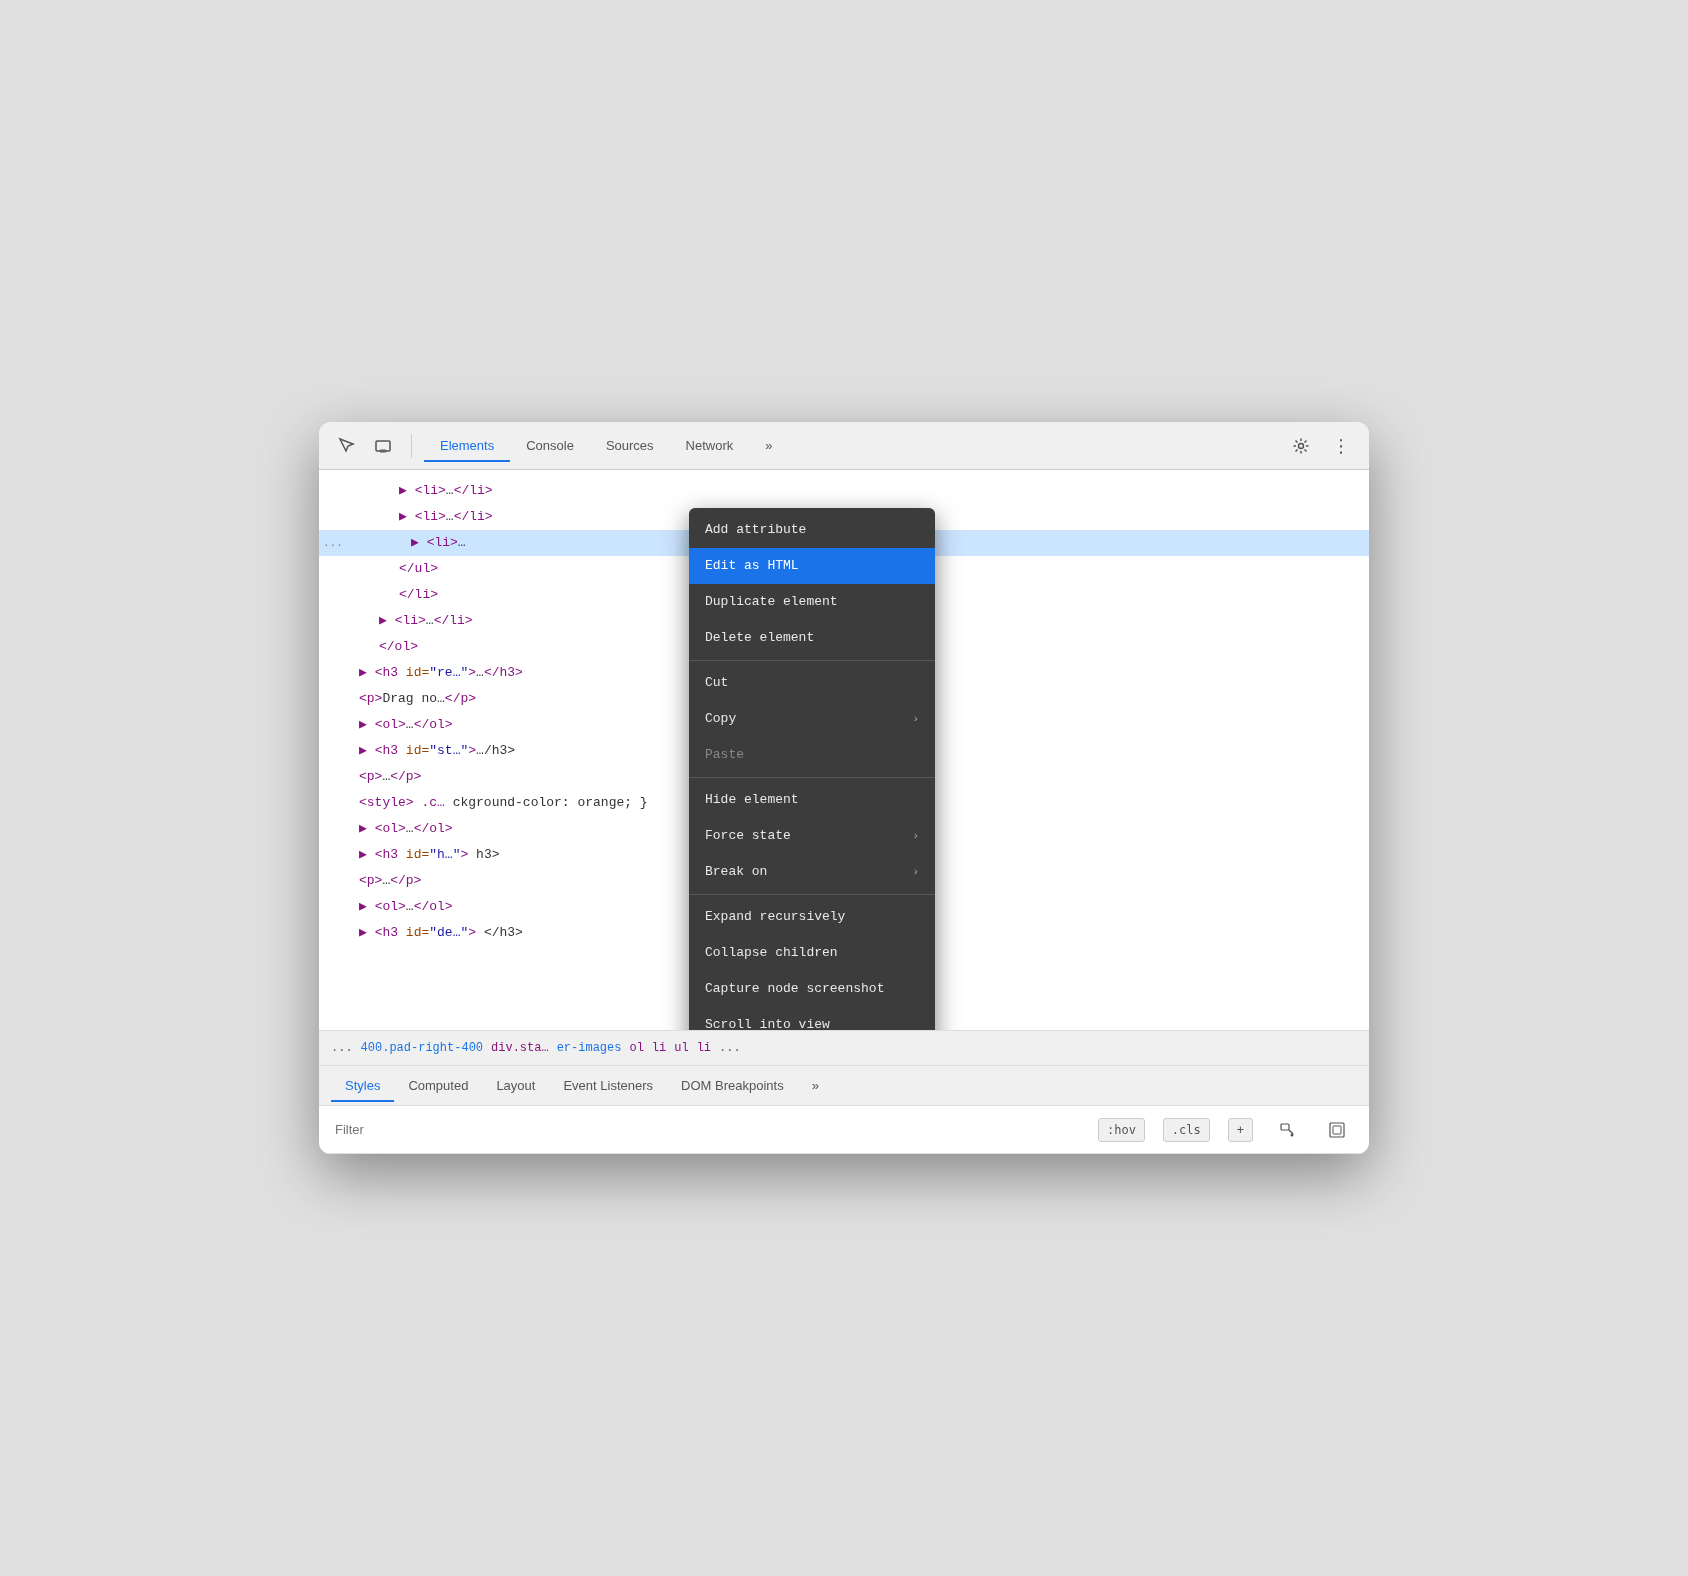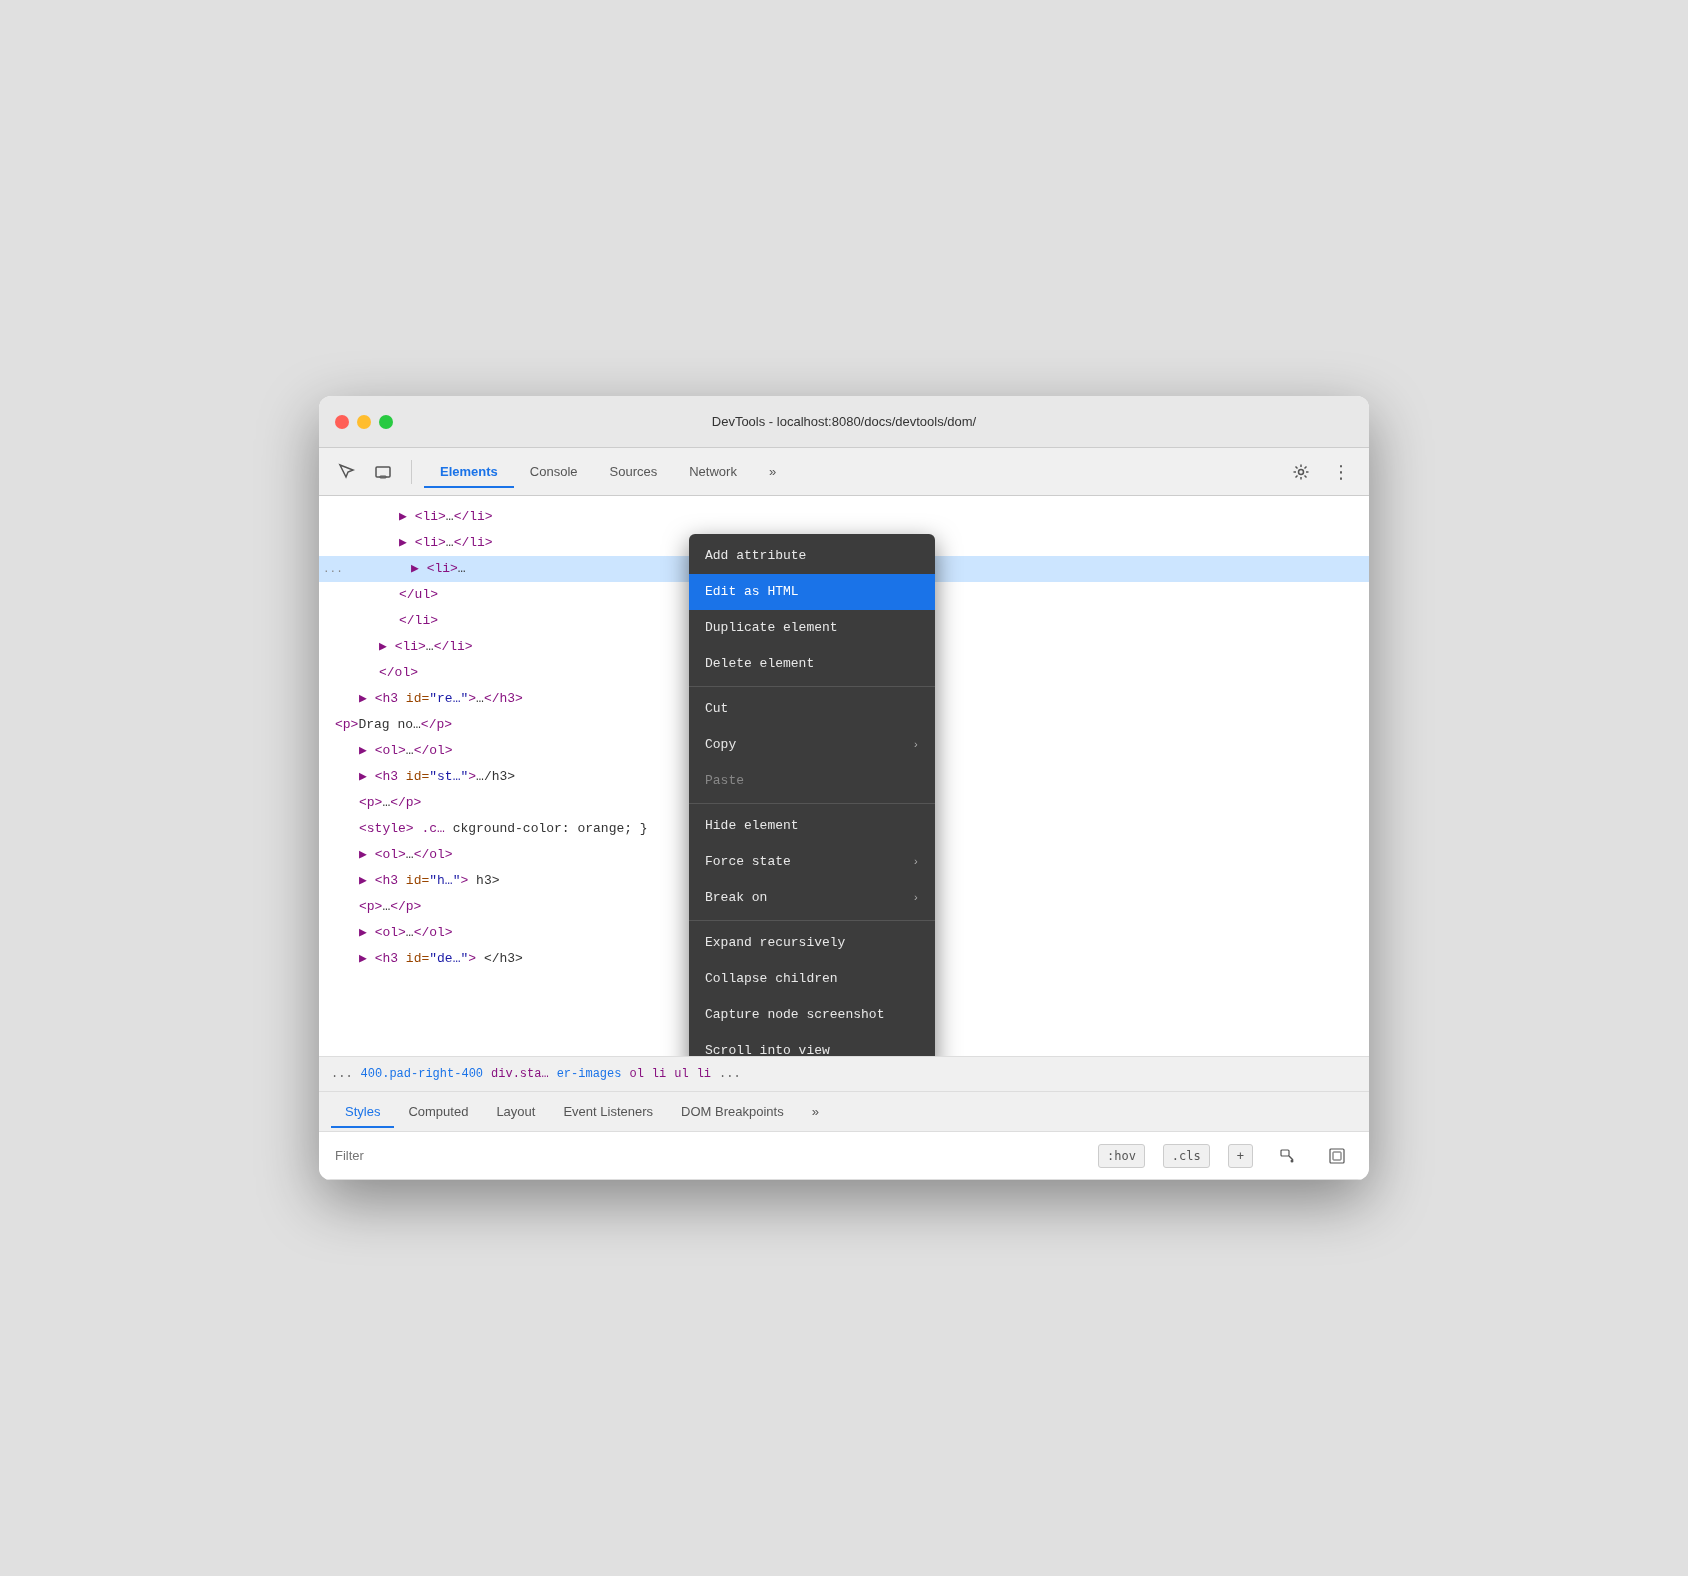--- a/index.html
+++ b/index.html
@@ -94,21 +94,21 @@
     .tab-item {
       padding: 8px 16px;
       font-size: 13px;
       color: #555;
       cursor: pointer;
       position: relative;
     }
 
     .tab-item.active {
       color: #1a73e8;
-      font-weight: 700;
+      font-weight: 400;
     }
 
     .tab-item.active::after {
       content: '';
       position: absolute;
       bottom: -1px;
       left: 0;
       right: 0;
       height: 2px;
       background: #1a73e8;
@@ -294,28 +294,20 @@
     .cm-arrow {
       color: #aaa;
       font-size: 11px;
     }
   </style>
 </head>
 <body>
 
 <div class="window">
 
-  <div class="titlebar">
-    <div class="traffic-lights">
-      <div class="tl tl-close"></div>
-      <div class="tl tl-min"></div>
-      <div class="tl tl-max"></div>
-    </div>
-    <span class="titlebar-title">DevTools - localhost:8080/docs/devtools/dom/</span>
-  </div>
 
   <div class="toolbar">
     <div class="toolbar-icon">
       <svg width="18" height="18" viewBox="0 0 18 18" fill="none">
         <path d="M2 2 L8 14 L10 9 L15 7 Z" stroke="#555" stroke-width="1.5" fill="none"></path>
       </svg>
     </div>
     <div class="toolbar-icon">
       <svg width="18" height="18" viewBox="0 0 18 18" fill="none">
         <rect x="2" y="4" width="14" height="10" rx="1" stroke="#555" stroke-width="1.5" fill="none"></rect>
@@ -374,21 +366,21 @@
     </div>
     <div class="dom-line" style="padding-left:60px;">
       <span class="tag">▶ &lt;li&gt;</span><span class="text-node">…</span><span class="tag">&lt;/li&gt;</span>
     </div>
     <div class="dom-line" style="padding-left:60px;">
       <span class="tag">&lt;/ol&gt;</span>
     </div>
     <div class="dom-line" style="padding-left:40px;">
       <span class="tag">▶ &lt;h3 </span><span class="attr-name">id=</span><span class="attr-value">"re…"</span><span class="tag">&gt;</span><span class="text-node">…</span><span class="tag">&lt;/h3&gt;</span>
     </div>
-    <div class="dom-line" style="padding-left:16px;">
+    <div class="dom-line" style="padding-left:40px;">
       <span class="tag">&lt;p&gt;</span><span class="text-node">Drag no…</span><span class="tag">&lt;/p&gt;</span>
     </div>
     <div class="dom-line" style="padding-left:40px;">
       <span class="tag">▶ &lt;ol&gt;</span><span class="text-node">…</span><span class="tag">&lt;/ol&gt;</span>
     </div>
     <div class="dom-line" style="padding-left:40px;">
       <span class="tag">▶ &lt;h3 </span><span class="attr-name">id=</span><span class="attr-value">"st…"</span><span class="tag">&gt;</span><span class="text-node">…/h3&gt;</span>
     </div>
     <div class="dom-line" style="padding-left:40px;">
       <span class="tag">&lt;p&gt;</span><span class="text-node">…</span><span class="tag">&lt;/p&gt;</span>

